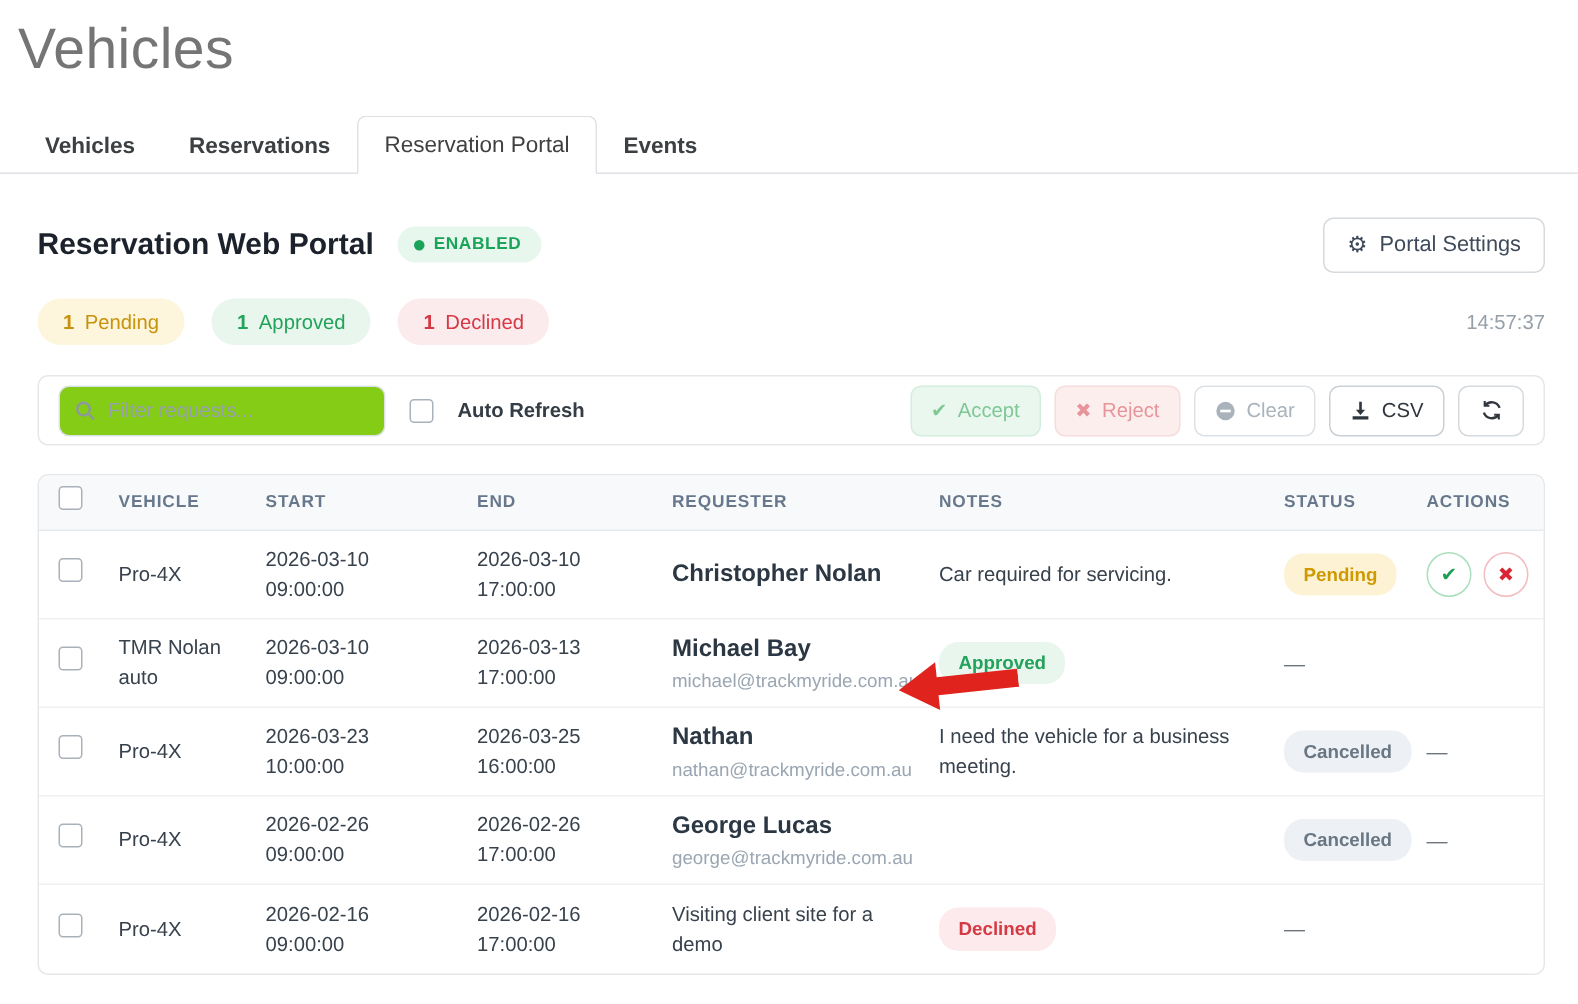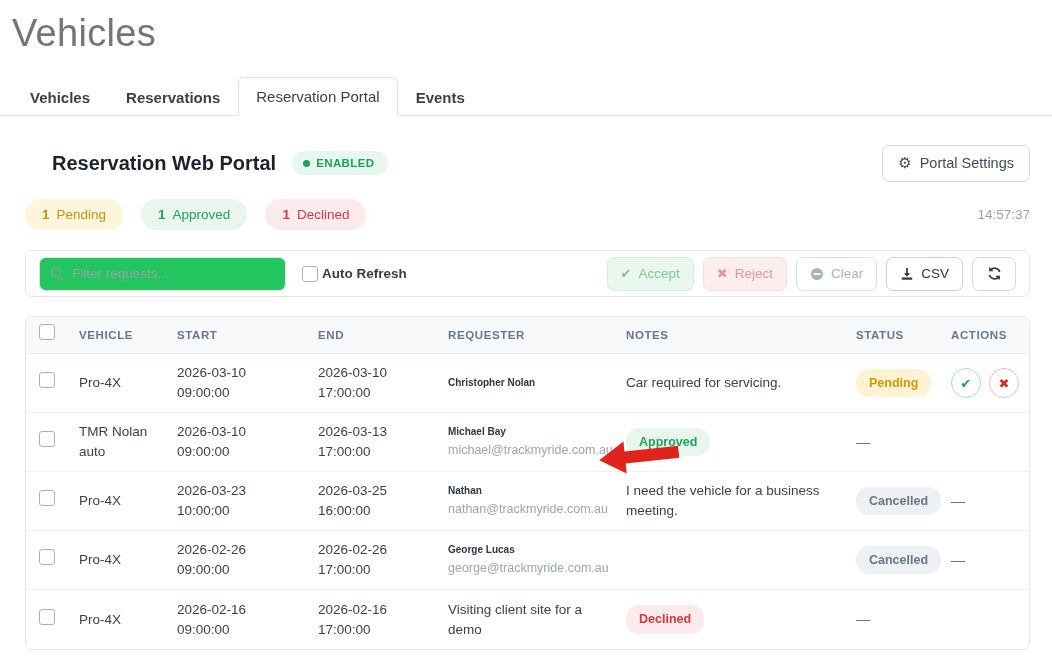--- a/index.html
+++ b/index.html
@@ -26,21 +26,21 @@
   .tab.active {
     font-weight:400; color:#404040; background:#fff;
     border:1px solid #dee2e6; border-bottom:1px solid #fff;
     border-radius:6px 6px 0 0;
   }
   
   .content { padding:0 22px 0 25px; }
   .section-head {
     display:flex; align-items:center; margin-top:28px; height:38px;
   }
-  .section-title { font-size:20px; font-weight:700; color:#1c222b;margin-left:27px; }
+  .section-title { font-size:20px; font-weight:700; color:#1c222b; }
   .enabled-badge {
     margin-left:16px; background:#e7f7ee; color:#1ba35a;
     font-size:11.5px; font-weight:700; letter-spacing:0.4px;
     padding:6px 13px 6px 11px; border-radius:13px;
     display:inline-flex; align-items:center; gap:6px;
   }
   .dot { width:7px; height:7px; border-radius:50%; background:#1ba35a; display:inline-block; }
   .spacer { flex:1; }
   .btn-portal-settings {
     background:#fff; border:1px solid #d5dade; border-radius:7px;
@@ -61,30 +61,30 @@
   .pill-approved { background:#e8f6ee; color:#23a25b; }
   .pill-declined { background:#fcebec; color:#d53944; }
   .clock { font-size:13.5px; color:#96a0aa; }
   
   .toolbar {
     margin-top:20px; border:1px solid #e5e8eb; border-radius:7px;
     height:47px; display:flex; align-items:center; padding:0 13px;
     background:#fff;
   }
   .filter-box {
-    width:247px; height:34px; border:1px solid #dde2e6; border-radius:7px;
-    display:flex; align-items:center; padding:0 10px; background:#22c55e;
+    width:218px; height:34px; border:1px solid #dde2e6; border-radius:7px;
+    display:flex; align-items:center; padding:0 10px; background:#84cc16;
   }
   .filter-box svg { flex:none; }
   .filter-input {
     border:none; outline:none; width:100%; margin-left:8px;
     font-size:13.5px; color:#495057; font-family:inherit; background:transparent;
   }
   .filter-input::placeholder { color:#97a1ab; }
-  .auto-refresh { display:flex; align-items:center; margin-left:16px; gap:4px; cursor:pointer; }
+  .auto-refresh { display:flex; align-items:center; margin-left:16px; gap:16px; cursor:pointer; }
   input[type=checkbox] {
     appearance:none; -webkit-appearance:none; width:16px; height:16px;
     border:1px solid #a9b2ba; border-radius:3px; background:#fff; cursor:pointer;
   }
   .auto-refresh-label { font-size:13.5px; font-weight:700; color:#343c46; }
   .toolbar-buttons { margin-left:auto; display:flex; align-items:center; gap:9px; }
   .tbtn {
     height:34px; border-radius:7px; padding:0 13px; font-size:13.5px;
     display:inline-flex; align-items:center; gap:7px; cursor:pointer;
     font-family:inherit; background:#fff; border:1px solid #dde2e6;
@@ -108,21 +108,21 @@
   .thead {
     background:#f8f9fa; height:37px; border-bottom:1px solid #e8ebee;
   }
   .th {
     font-size:11.5px; font-weight:700; color:#67788c;
     letter-spacing:0.6px; text-transform:uppercase;
   }
   .tbody .trow { height:59px; border-bottom:1px solid #eef0f2; }
   .tbody .trow:last-child { border-bottom:none; }
   .cell { font-size:13.5px; color:#38424d; padding-right:14px; line-height:1.45; }
-  .req-name { font-weight:700; color:#2c3744; font-size:10px; }
+  .req-name { font-weight:700; color:#2c3744; font-size:16px; }
   .req-email { font-size:12.5px; color:#9aa6b2; margin-top:1px; }
   .status-badge {
     display:inline-block; font-size:12.5px; font-weight:700;
     padding:5px 13px; border-radius:13px;
   }
   .st-pending   { background:#fdf3d4; color:#cf9a00; }
   .st-approved  { background:#e8f6ee; color:#23a25b; }
   .st-cancelled { background:#edf0f4; color:#697684; }
   .st-declined  { background:#fceaec; color:#d53944; }
   .action-buttons { display:flex; gap:8px; }

